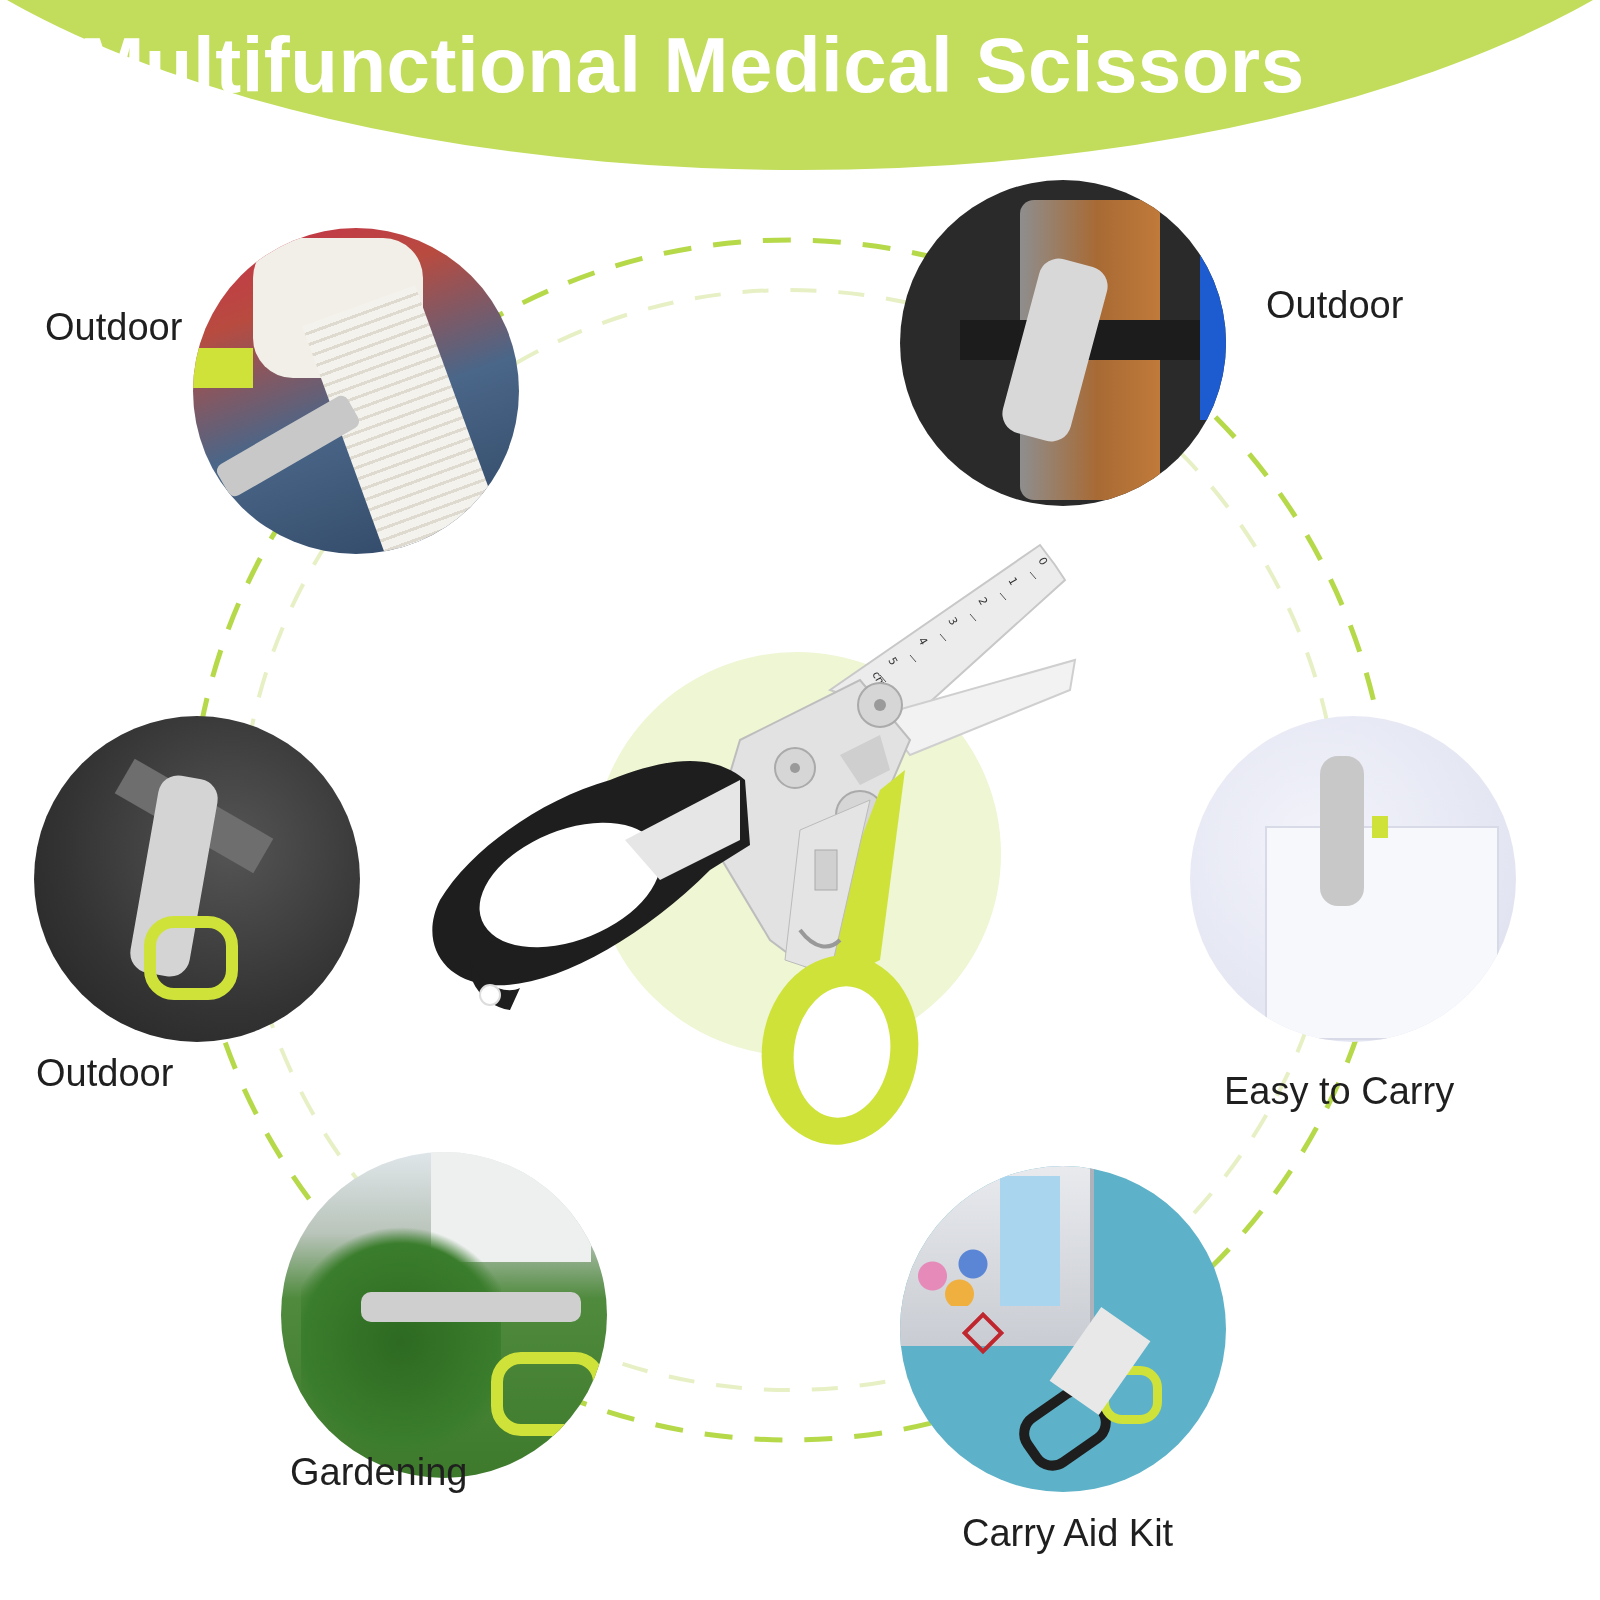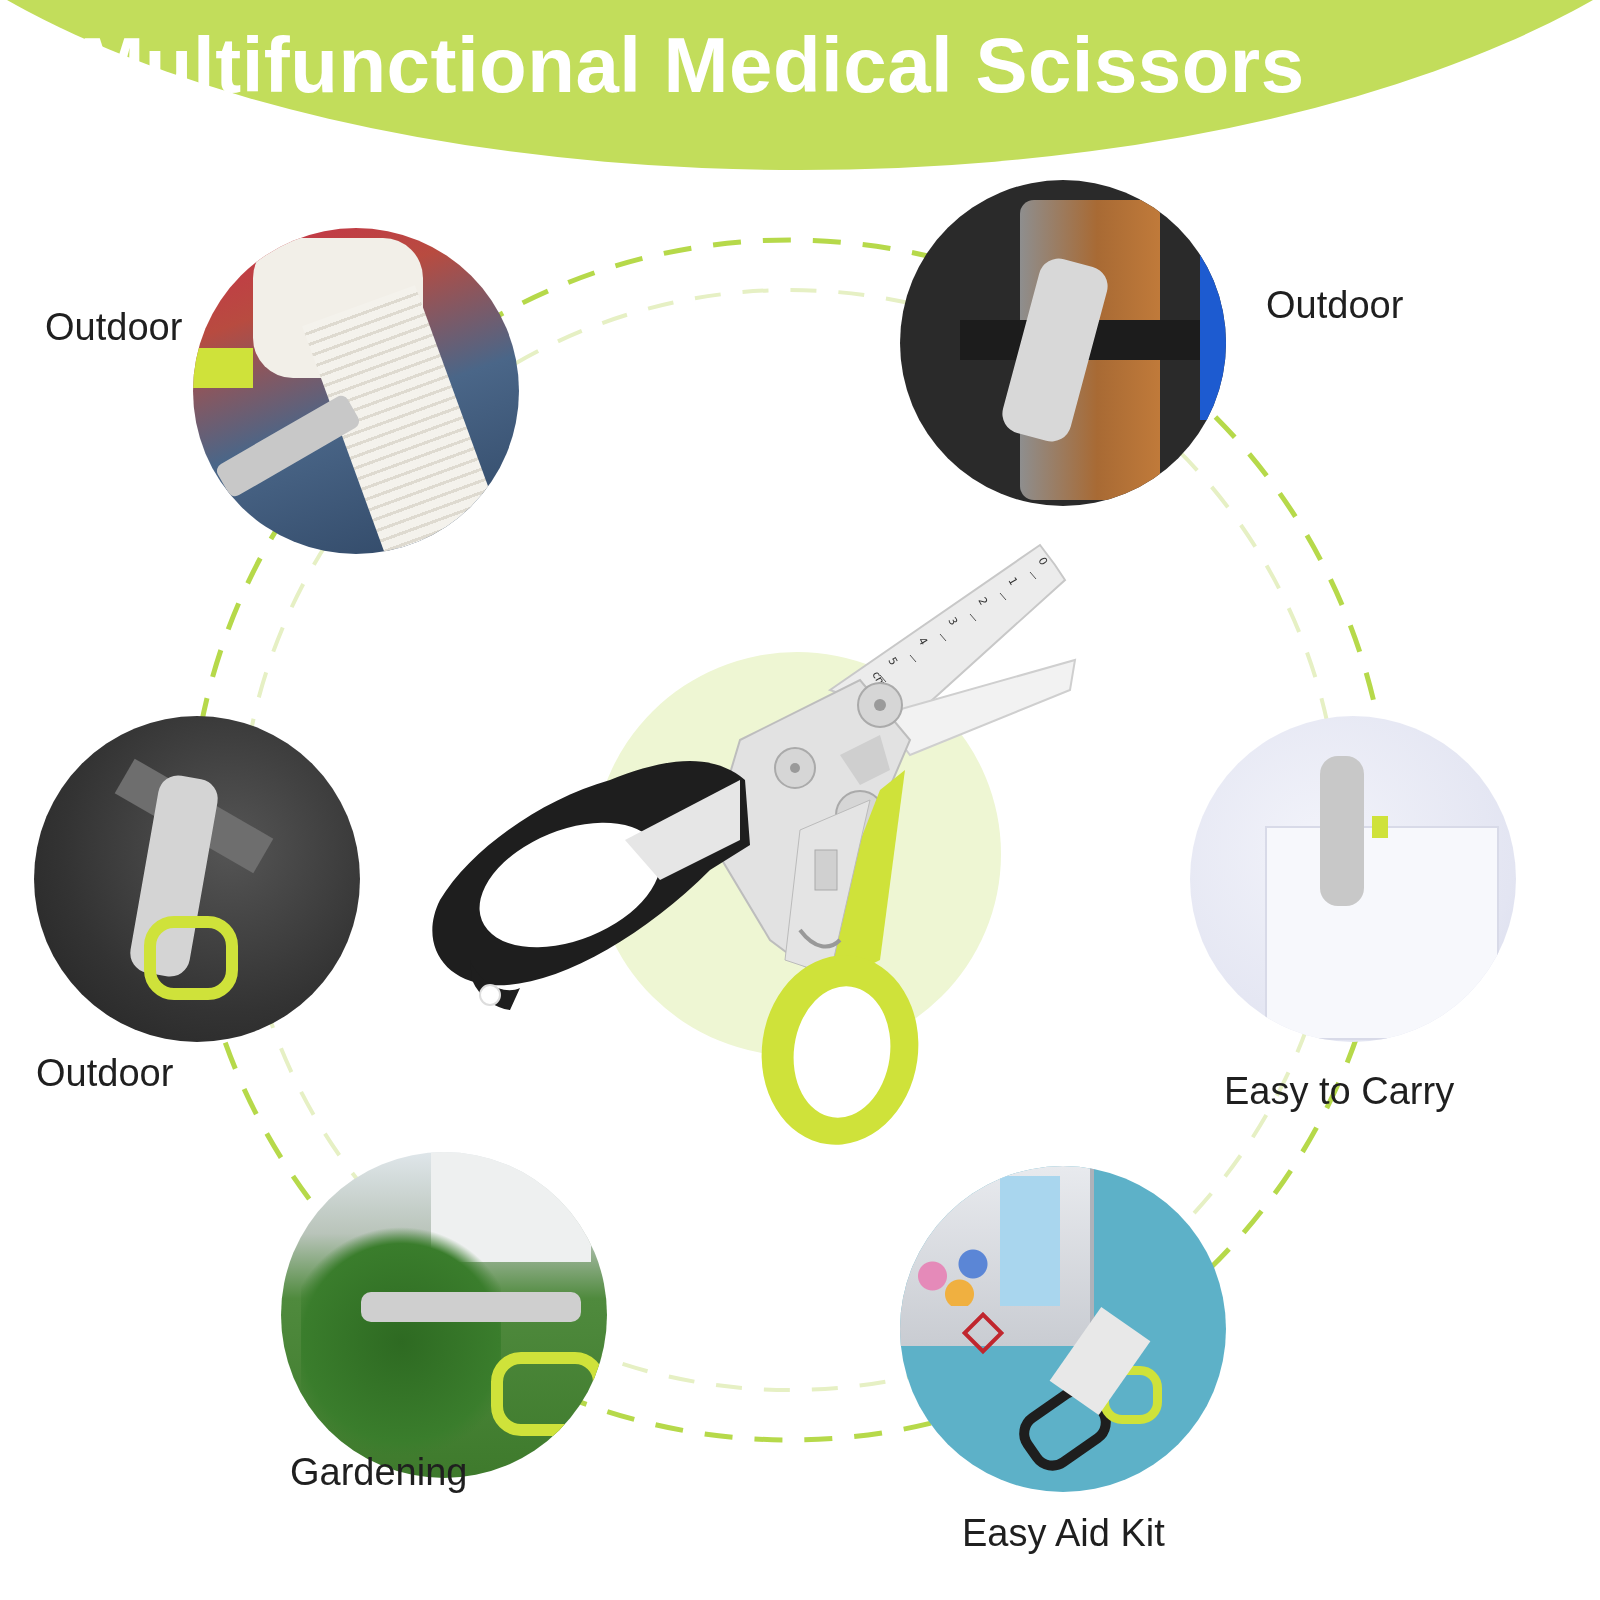--- a/index.html
+++ b/index.html
@@ -110,13 +110,13 @@
 
 <div class="circle" style="left:900px;top:1166px;width:326px;height:326px;background:#5db1c8;">
   <div style="position:absolute;left:0;top:0;width:190px;height:180px;background:linear-gradient(180deg,#e8eaee 0%,#c9ccd2 100%);border-right:4px solid #aeb2ba;"></div>
   <div style="position:absolute;left:100px;top:10px;width:60px;height:130px;background:#a9d6ee;"></div>
   <div style="position:absolute;left:10px;top:80px;width:90px;height:60px;background:radial-gradient(circle at 25% 50%,#e58ab9 0 14px,transparent 15px),radial-gradient(circle at 70% 30%,#5b86d6 0 14px,transparent 15px),radial-gradient(circle at 55% 80%,#f0b040 0 14px,transparent 15px);"></div>
   <div style="position:absolute;left:68px;top:152px;width:22px;height:22px;border:4px solid #c0262e;transform:rotate(45deg);"></div>
   <div style="position:absolute;left:120px;top:230px;width:70px;height:44px;border:10px solid #1e1e1e;border-radius:24px;transform:rotate(-35deg);"></div>
   <div style="position:absolute;left:200px;top:200px;width:44px;height:40px;border:9px solid #cfe23a;border-radius:22px;"></div>
   <div style="position:absolute;left:170px;top:150px;width:60px;height:90px;background:#e8e8e8;transform:rotate(35deg);"></div>
 </div>
-<div class="label" style="left:962px;top:1512px;">Easy Aid Kit</div>
+<div class="label" style="left:962px;top:1512px;">Carry Aid Kit</div>
 
 </body></html>

